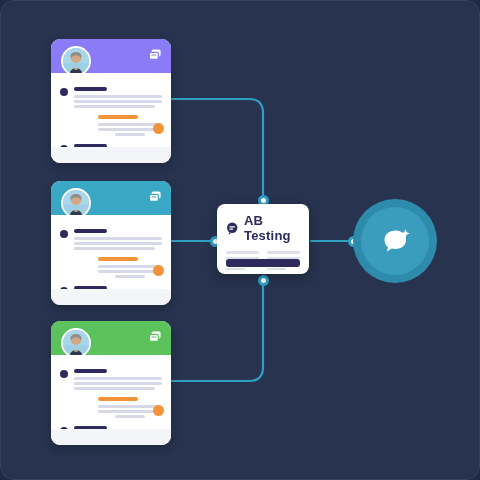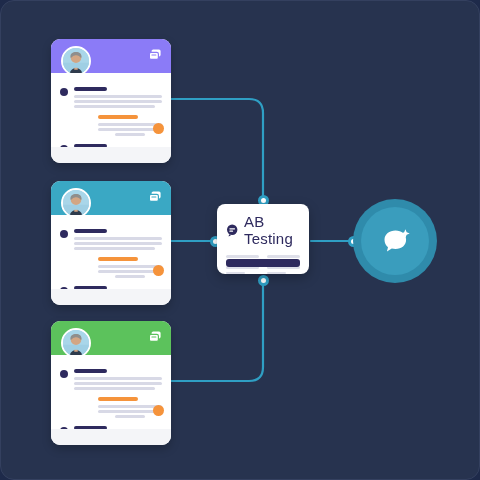--- a/index.html
+++ b/index.html
@@ -55,21 +55,21 @@
   .odot{position:absolute;right:7px;top:50px;width:11px;height:11px;
         border-radius:50%;background:#f5933b;}
 
   
   #center{position:absolute;left:216px;top:203px;width:92px;height:70px;
           background:#ffffff;border-radius:8px;
           box-shadow:0 4px 12px rgba(0,0,0,.25);padding:9px 9px 0 9px;
           box-sizing:border-box;}
   .c-head{display:flex;align-items:center;gap:5px;margin-bottom:8px;}
   .c-head svg{flex:none;}
-  .c-title{font-size:15px;font-weight:normal;color:#2e2a5e;letter-spacing:.2px;}
+  .c-title{font-size:13px;font-weight:bold;color:#2e2a5e;letter-spacing:.2px;}
   .cols{display:flex;gap:8px;}
   .col{flex:1;}
   .cln{height:2.6px;border-radius:2px;background:#dedfe9;margin-bottom:3px;}
   .cln.s{width:58%;}
   .cbar{position:absolute;left:9px;bottom:7px;width:74px;height:8px;
         border-radius:3px;background:#2e2a5e;}
 
   
   #rnode{position:absolute;left:352px;top:198px;width:84px;height:84px;
          border-radius:50%;background:#2f8bab;

